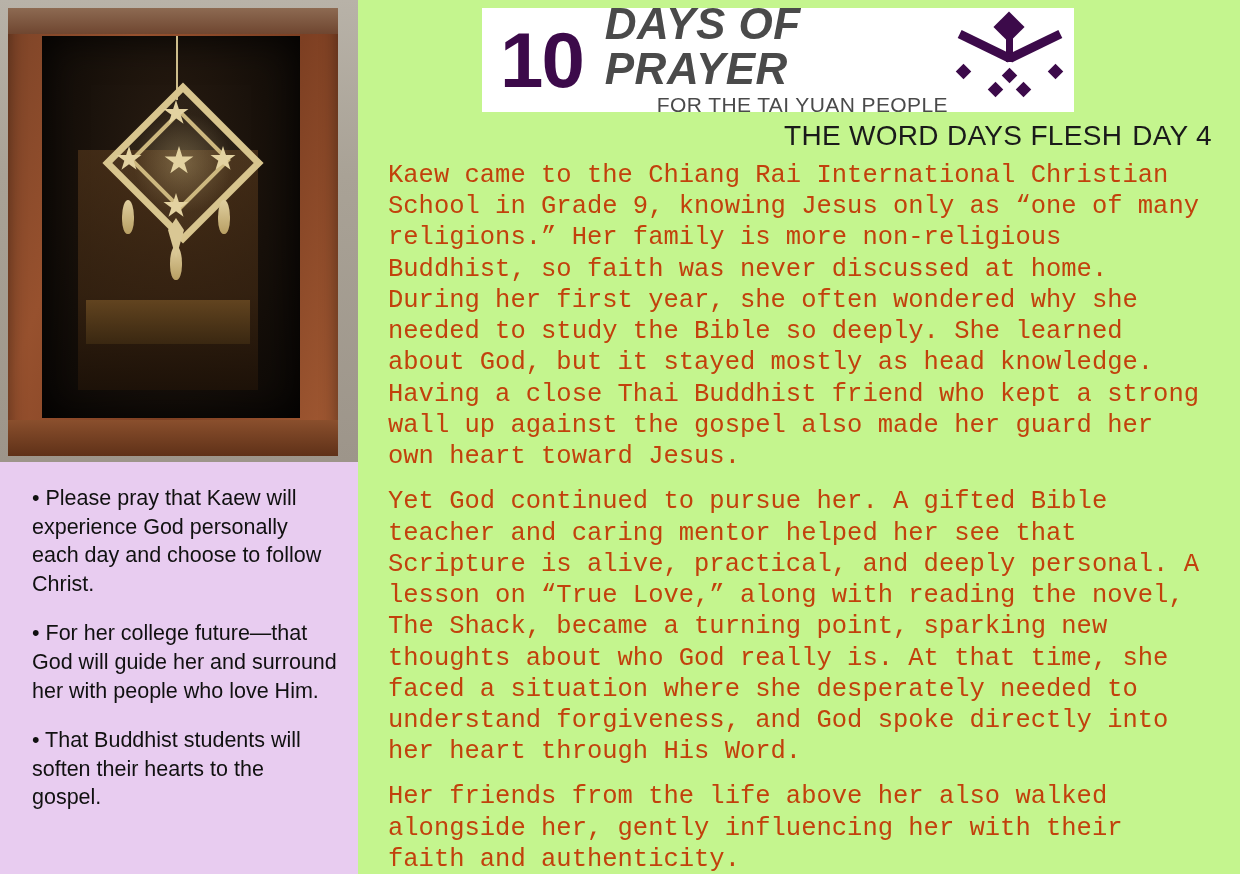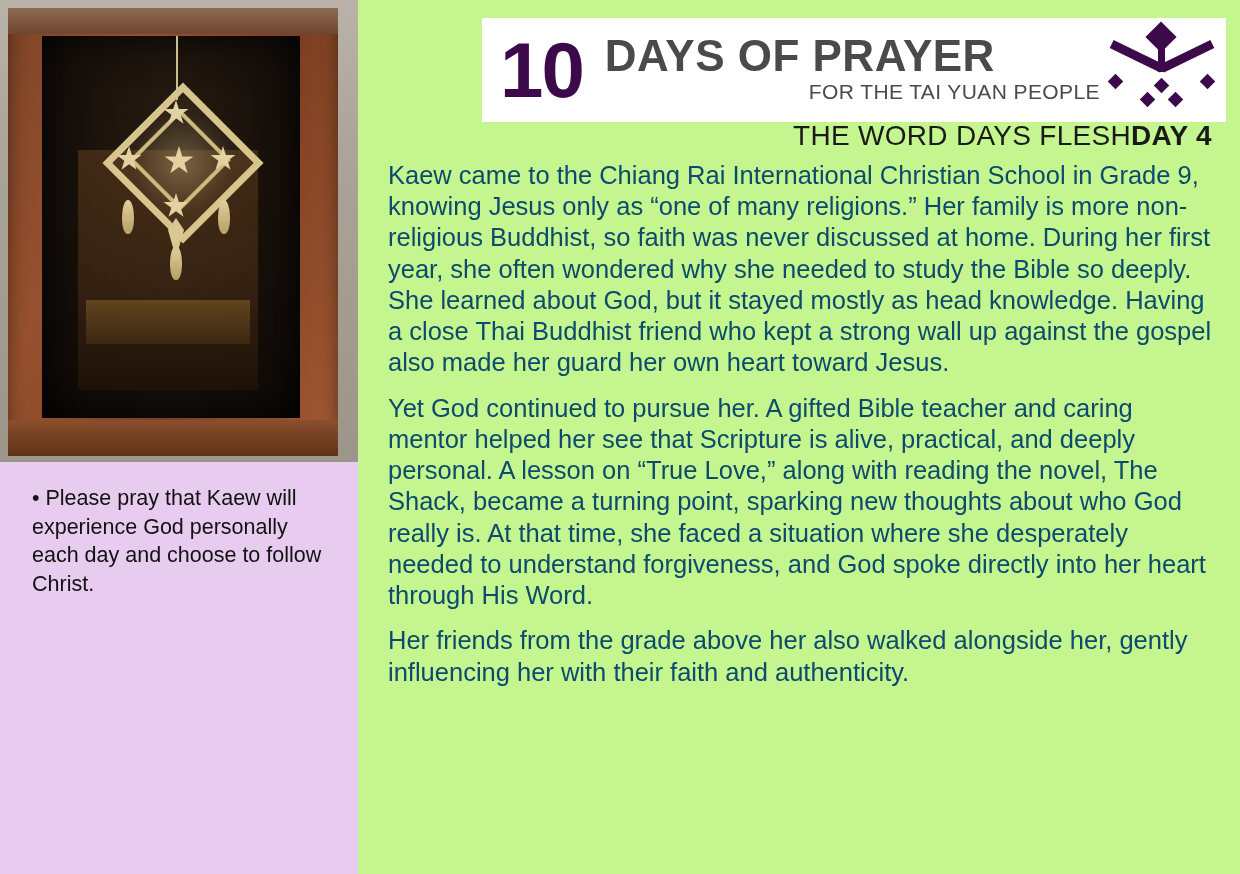--- a/index.html
+++ b/index.html
@@ -184,22 +184,22 @@
   .right-col {
     position: absolute;
     left: 358px;
     top: 0;
     width: 882px;
     height: 874px;
   }
   .banner {
     position: absolute;
     left: 124px;
-    top: 18px;
-    width: 744px;
+    top: 8px;
+    width: 592px;
     height: 104px;
     background: #ffffff;
     display: flex;
     align-items: center;
   }
   .banner-ten {
     font-family: "Liberation Sans", sans-serif;
     font-weight: bold;
     font-size: 78px;
     color: #3c0a4a;
@@ -211,20 +211,21 @@
     flex: 1;
     padding-left: 8px;
   }
   .banner-line1 {
     font-family: "Liberation Sans", sans-serif;
     font-weight: bold;
     font-size: 44px;
     color: #4a4a4a;
     letter-spacing: 0.5px;
     line-height: 1.02;
+    font-style: italic;
   }
   .banner-line2 {
     font-family: "Liberation Sans", sans-serif;
     font-size: 21px;
     color: #4a4a4a;
     letter-spacing: 0.4px;
     text-align: right;
     padding-right: 6px;
     line-height: 1.25;
   }
@@ -276,34 +277,35 @@
   .subhead {
     position: absolute;
     right: 28px;
     top: 120px;
     font-family: "Liberation Sans", sans-serif;
     font-size: 28px;
     color: #1a1a1a;
     letter-spacing: 0.3px;
   }
   .subhead .day {
-    font-weight: bold;
+    font-weight: normal;
+    margin-left: 10px;
   }
 
   .body-text {
     position: absolute;
     left: 30px;
     top: 160px;
     width: 826px;
   }
   .body-text p {
-    font-family: Liberation Sans, sans-serif;
+    font-family: Liberation Mono, monospace;
     font-size: 25.5px;
     line-height: 1.225;
-    color: #0c4a6e;
+    color: #c2410c;
     margin: 0 0 14px 0;
   }
 </style>
 </head>
 <body>
 
 <div class="page">
 
   <div class="left-col">
 
@@ -326,20 +328,22 @@
         <div class="orn-tassel t1"></div>
         <div class="orn-tassel t2"></div>
         <div class="orn-tassel t3"></div>
         <div class="orn-drop"></div>
       </div>
       <div class="photo-sill"></div>
     </div>
 
     <div class="prayer-list">
       <div class="prayer-item">• Please pray that Kaew will experience God personally each day and choose to follow Christ.</div>
+      <div class="prayer-item">• For her college future—that God will guide her and surround her with people who love Him.</div>
+      <div class="prayer-item">• That Buddhist students will soften their hearts to the gospel.</div>
     </div>
   </div>
 
   <div class="right-col">
 
     <div class="banner">
       <div class="banner-ten">10</div>
       <div class="banner-text">
         <div class="banner-line1">DAYS OF PRAYER</div>
         <div class="banner-line2">FOR THE TAI YUAN PEOPLE</div>
@@ -357,16 +361,16 @@
       </div>
     </div>
 
     <div class="subhead">
       <span>THE WORD DAYS FLESH</span><span class="day">DAY 4</span>
     </div>
 
     <div class="body-text">
       <p>Kaew came to the Chiang Rai International Christian School in Grade 9, knowing Jesus only as “one of many religions.” Her family is more non-religious Buddhist, so faith was never discussed at home. During her first year, she often wondered why she needed to study the Bible so deeply. She learned about God, but it stayed mostly as head knowledge. Having a close Thai Buddhist friend who kept a strong wall up against the gospel also made her guard her own heart toward Jesus.</p>
       <p>Yet God continued to pursue her. A gifted Bible teacher and caring mentor helped her see that Scripture is alive, practical, and deeply personal. A lesson on “True Love,” along with reading the novel, The Shack, became a turning point, sparking new thoughts about who God really is. At that time, she faced a situation where she desperately needed to understand forgiveness, and God spoke directly into her heart through His Word.</p>
-      <p>Her friends from the grade above her also walked alongside her, gently influencing her with their faith and authenticity.</p>
+      <p>Her friends from the life above her also walked alongside her, gently influencing her with their faith and authenticity.</p>
     </div>
   </div>
 </div>
 
 </body></html>

